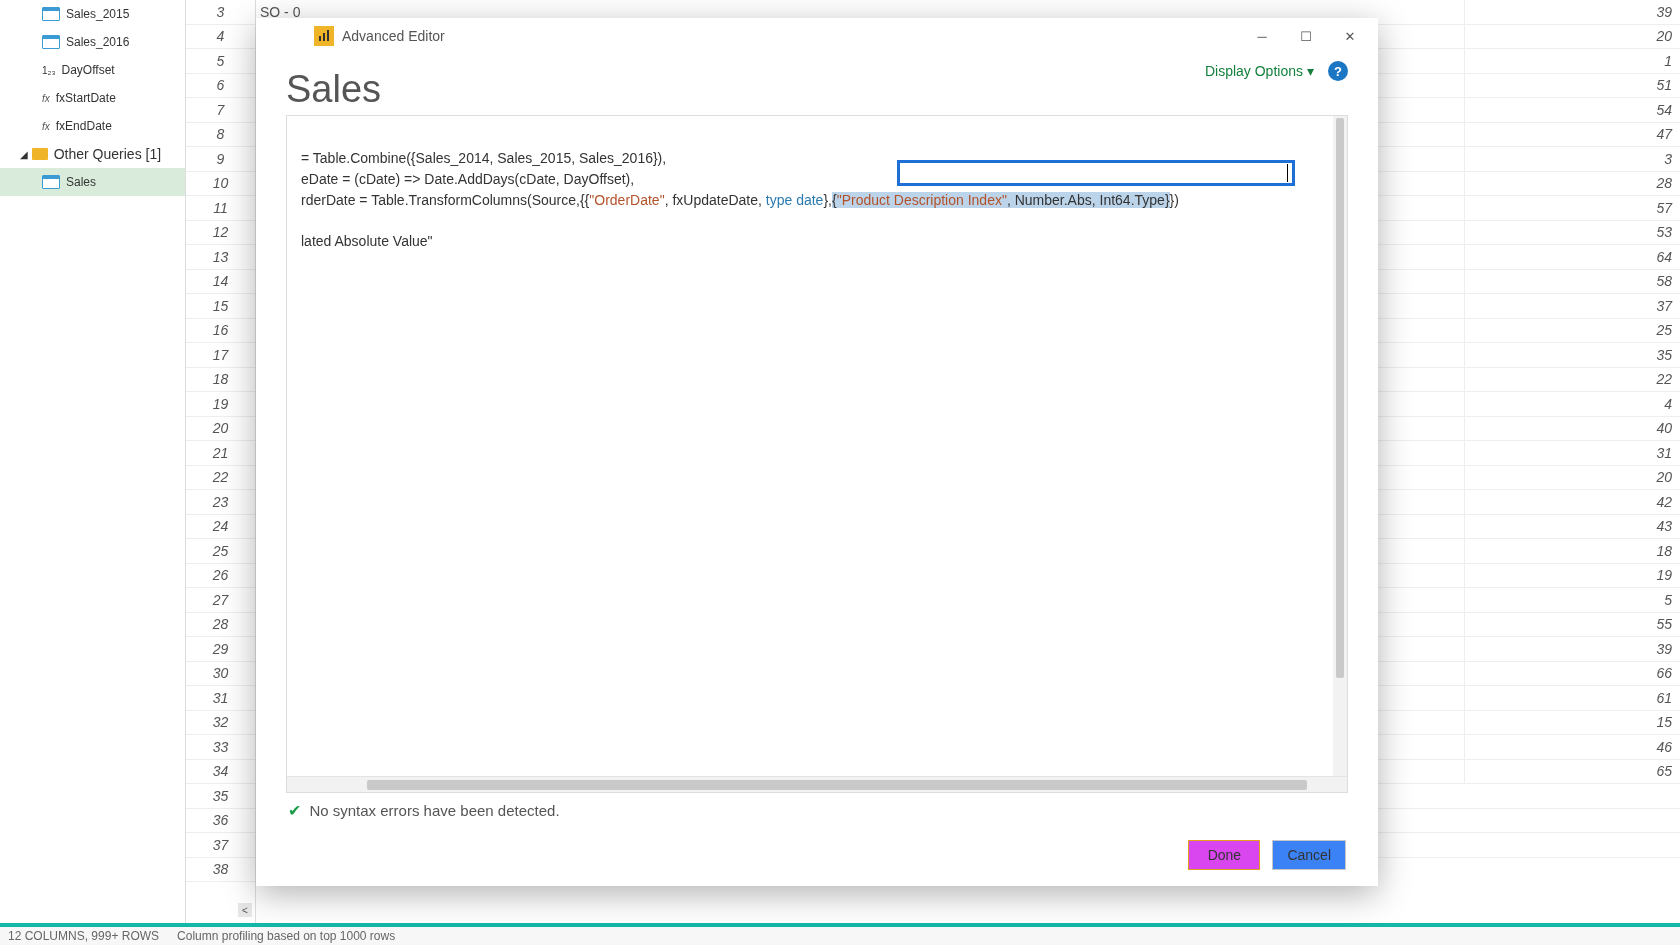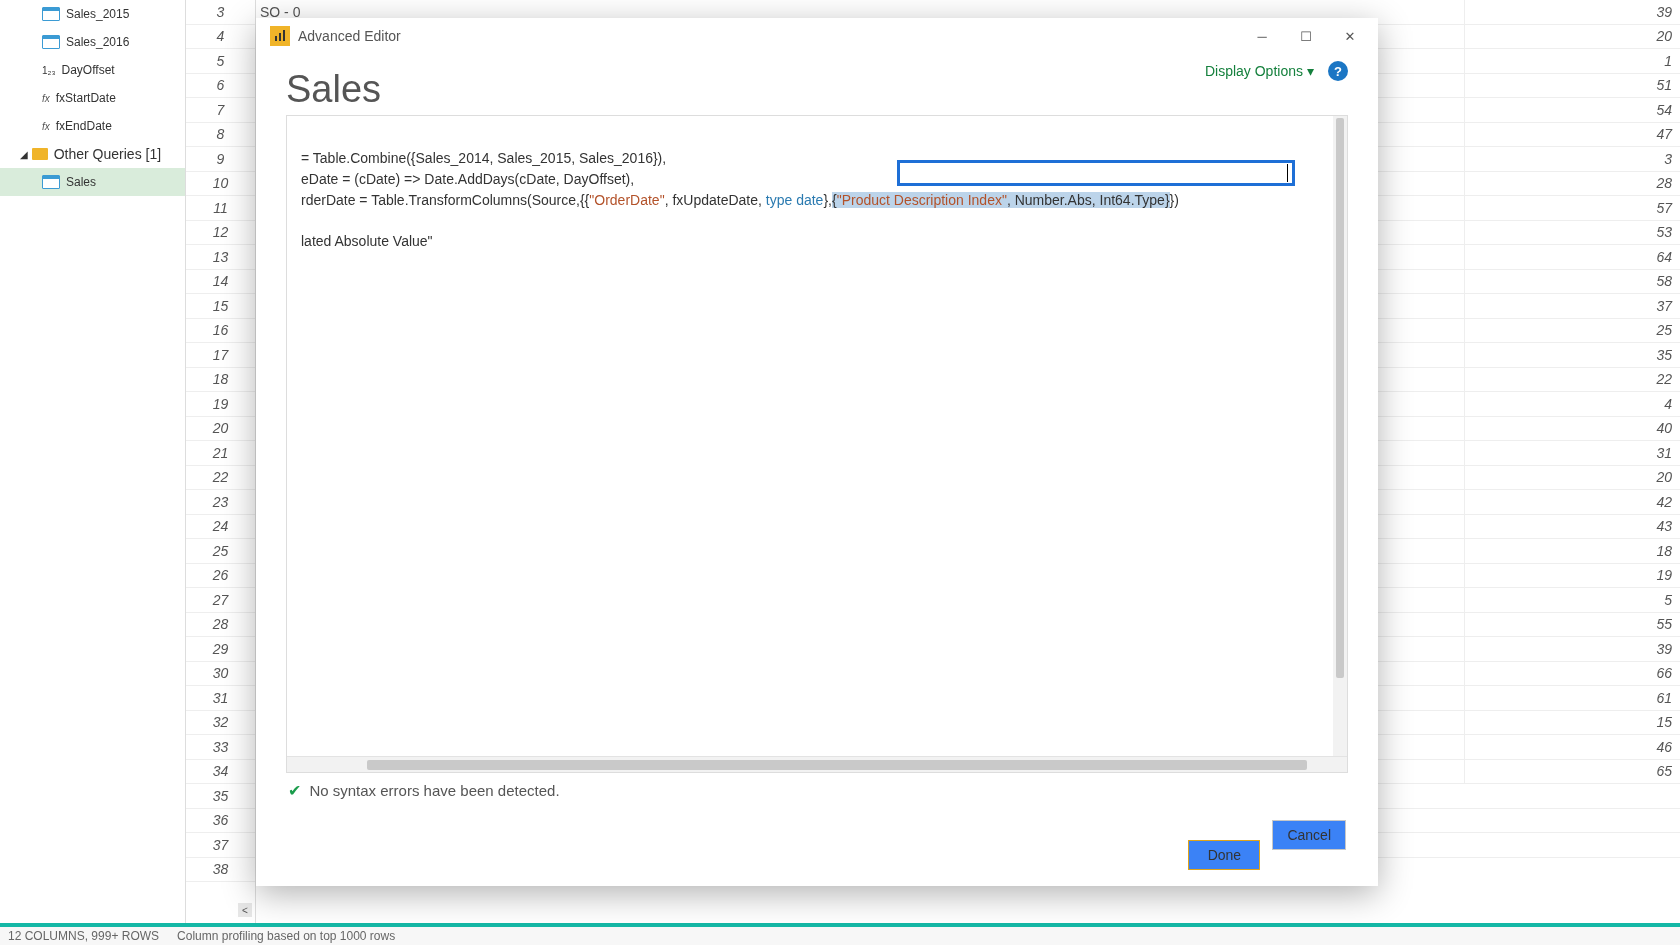--- a/index.html
+++ b/index.html
@@ -20,21 +20,21 @@
 .bg-data { position:absolute; left:256px; top:0; right:0; height:100%; }
 .bg-cell-row { height:24.5px; border-bottom:1px solid #eee; display:flex; align-items:center;}
 .bg-cell { font-size:14px; color:#555; padding-left:4px;}
 .rcol { position:absolute; right:0; top:0; width:216px; }
 .rcell { height:24.5px; border-bottom:1px solid #eee; border-left:1px solid #eee; font-size:14px; color:#555; display:flex; align-items:center; justify-content:flex-end; padding-right:8px; font-style:italic;}
 .status-bar { position:absolute; bottom:0; left:0; right:0; height:22px; background:#f7f7f7; border-top:4px solid #14b8a6; font-size:12px; color:#666; display:flex; align-items:center; padding-left:8px; gap:18px;}
 .hscroll-left { position:absolute; left:238px; bottom:28px; width:14px; height:14px; background:#e7e7e7; display:flex; align-items:center; justify-content:center; font-size:10px; color:#555;}
 
 
 .modal { position:absolute; left:256px; top:18px; width:1122px; height:868px; background:#fff; box-shadow:0 8px 32px rgba(0,0,0,.3); display:flex; flex-direction:column;}
-.modal-titlebar { height:36px; display:flex; align-items:center; padding:0 6px; }
+.modal-titlebar { height:36px; display:flex; align-items:center; padding:0 6px;margin-left:44px; }
 .app-icon { width:20px; height:20px; background:#f0b429; margin:0 8px; display:flex; align-items:center; justify-content:center;}
 .app-icon svg { width:12px; height:12px;}
 .title-text { font-size:14px; color:#555;}
 .win-btns { margin-left:auto; display:flex;}
 .win-btn { width:44px; height:32px; display:flex; align-items:center; justify-content:center; color:#555; font-size:13px; cursor:pointer;}
 
 .modal-body { padding: 14px 30px 0 30px; flex:1; display:flex; flex-direction:column; min-height:0;}
 .query-title { font-size:38px; font-weight:300; color:#555; margin-bottom:4px;}
 .toolbar { display:flex; align-items:center; gap:14px; margin-left:auto; position:relative; top:-44px; height:0;}
 .disp-btn { font-size:14px; color:#15803d; cursor:pointer; display:flex; align-items:center; gap:4px;}
@@ -49,21 +49,21 @@
 .caret-bar { position:absolute; width:1px; height:18px; background:#000;}
 .editor-hscroll { height:16px; background:#f2f2f2; border-top:1px solid #e3e3e3; position:relative;}
 .editor-hscroll .thumb{ position:absolute; left:80px; top:3px; height:10px; width:940px; background:#c9c9c9; border-radius:2px;}
 .vscroll { position:absolute; right:0; top:0; width:14px; bottom:16px; background:#f2f2f2;}
 .vscroll .thumb{position:absolute; top:2px; left:3px; width:8px; height:560px; background:#c9c9c9; border-radius:2px;}
 
 .syntax-row { display:flex; align-items:center; gap:8px; padding:8px 2px; font-size:15px; color:#555;}
 .check { color:#1a9c4b; font-size:16px;}
 .btn-row { display:flex; justify-content:flex-end; gap:12px; padding:12px 2px 16px 2px;}
 .btn { min-width:72px; height:30px; border:1px solid #c7c7c7; background:#3b82f6; font-size:14px; color:#333; cursor:pointer; display:flex; align-items:center; justify-content:center; padding:0 14px;}
-.btn.primary { background:#3b82f6; border-color:#e0a419;margin-top:20px;}
+.btn.primary { background:#d946ef; border-color:#e0a419;}
 </style>
 </head>
 <body>
 
 <div class="bg-grid">
   <div class="bg-sidebar">
     <div class="tree-item icon-table">Sales_2015</div>
     <div class="tree-item icon-table">Sales_2016</div>
     <div class="tree-item icon-fn">DayOffset</div>
     <div class="tree-item icon-fx">fxStartDate</div>

